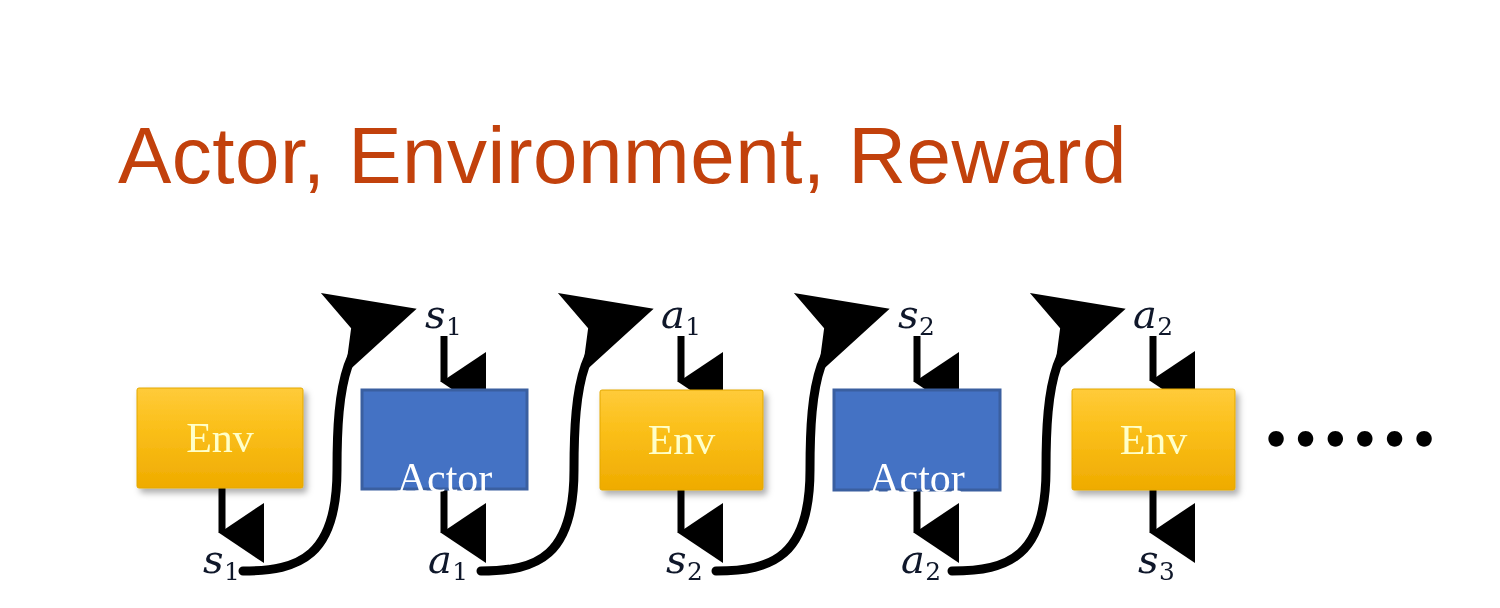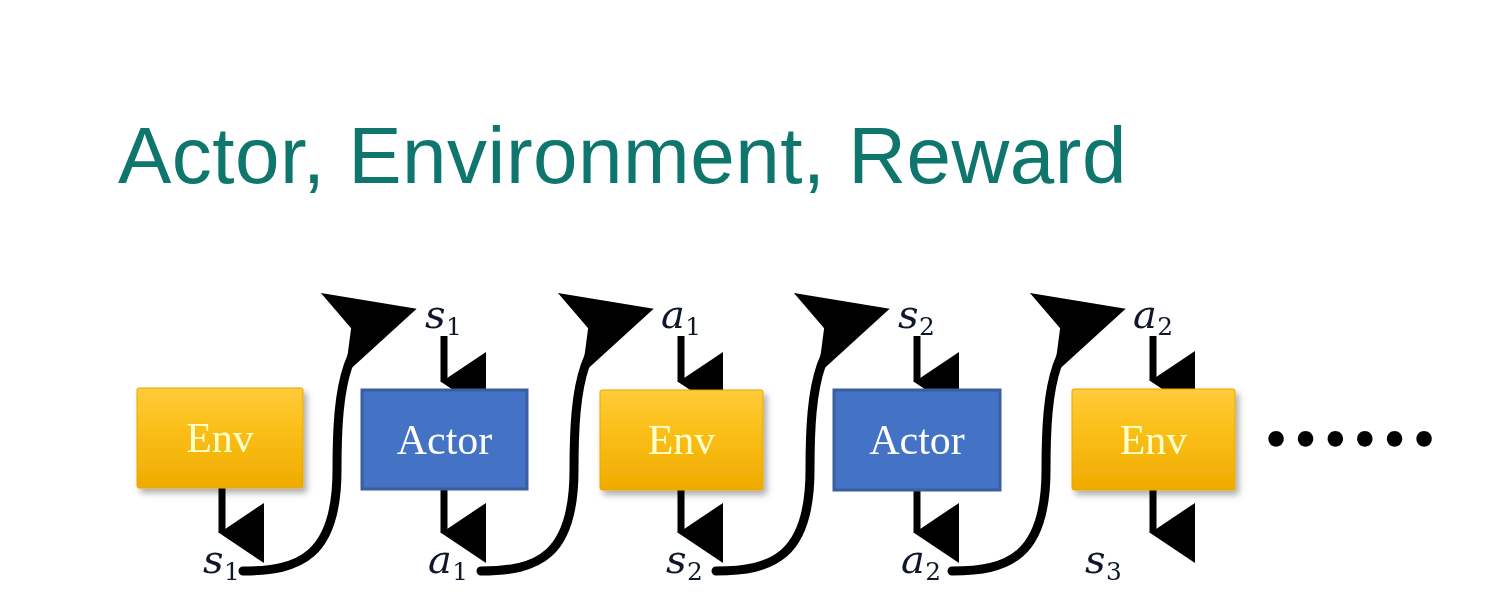--- a/index.html
+++ b/index.html
@@ -52,20 +52,21 @@
     color: #FFFFC8;
     border: 1px solid rgba(230,170,0,0.65);
     border-radius: 2px;
     box-shadow: 3px 4px 6px rgba(0,0,0,0.28);
   }
   .node-actor {
     background: #4472C4;
     color: #FFFFFF;
     border: 2px solid #3A5FA0;
     border-radius: 1px;
+    margin-top: 38px;
   }
   .math-label {
     position: absolute;
     font-family: "DejaVu Serif", serif;
     font-style: italic;
     font-size: 40px;
     color: #0f172a;
     white-space: nowrap;
     line-height: 1;
   }
@@ -86,21 +87,21 @@
     color: #000000;
     line-height: 1;
     white-space: nowrap;
   }
 </style>
 </head>
 <body>
 
 <div id="slide" style="background: rgb(255, 255, 255);">
 
-  <div id="slide-title" style="color: #0f766e;">Actor, Environment, Reward</div>
+  <div id="slide-title" style="color: #c2410c;">Actor, Environment, Reward</div>
 
   <svg id="diagram" viewBox="0 0 1500 608" aria-hidden="true">
     <defs>
       <marker id="arrowhead-down" markerWidth="9" markerHeight="9" refX="4.5" refY="8.2" orient="auto" markerUnits="strokeWidth">
         <path d="M 0.2 2.2 L 4.5 8.6 L 8.8 2.2 Z" fill="#000000"></path>
       </marker>
       <marker id="arrowhead-curve" markerWidth="11" markerHeight="11" refX="8.5" refY="5.5" orient="auto" markerUnits="strokeWidth">
         <path d="M 0.5 0.8 L 10.2 5.5 L 0.5 10.2 L 2.6 5.5 Z" fill="#000000"></path>
       </marker>
       <linearGradient id="env-grad" x1="0" y1="0" x2="0" y2="1">
@@ -178,19 +179,19 @@
   </div>
   <div class="math-label" style="left:428px; top:539px;">
     <span>a</span><sub>1</sub>
   </div>
   <div class="math-label" style="left:666px; top:539px;">
     <span>s</span><sub>2</sub>
   </div>
   <div class="math-label" style="left:901px; top:539px;">
     <span>a</span><sub>2</sub>
   </div>
-  <div class="math-label" style="left:1085px; top:539px;">
+  <div class="math-label" style="left:1138px; top:539px;">
     <span>s</span><sub>3</sub>
   </div>
 
   <div id="ellipsis">••••••</div>
 
 </div>
 
 </body></html>

